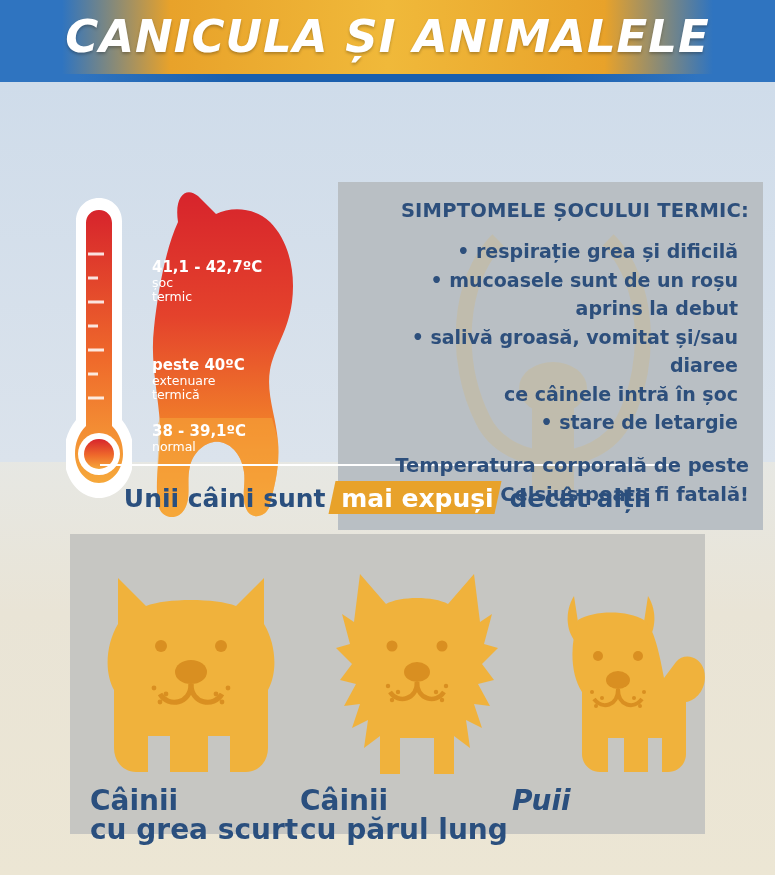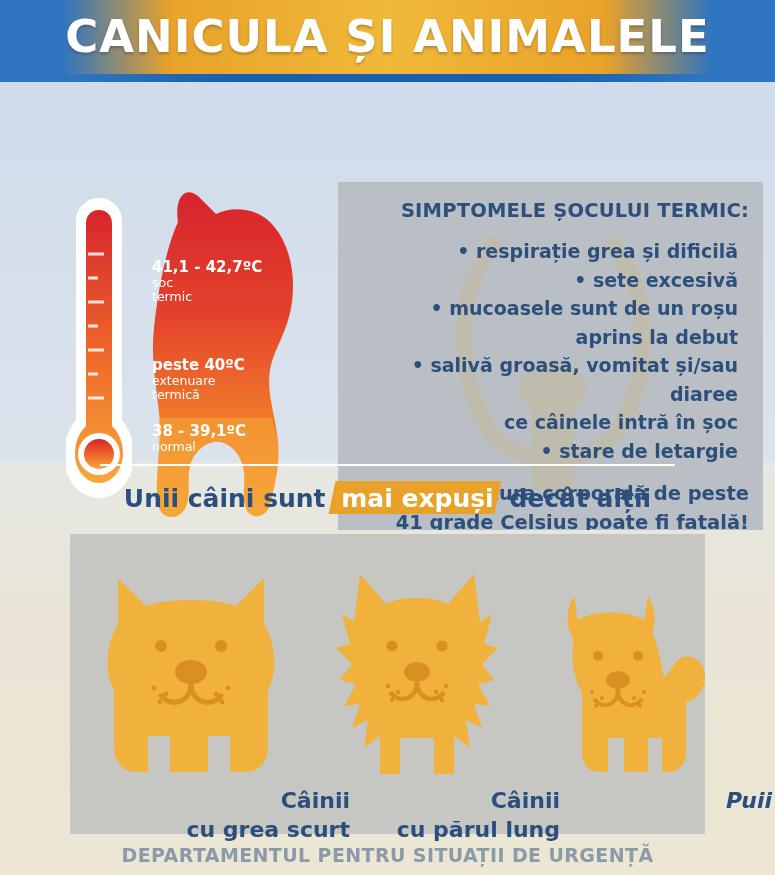--- a/index.html
+++ b/index.html
@@ -22,20 +22,21 @@
     background: linear-gradient(180deg, #d9e2ec 0%, #e4ebf1 35%, #e9e4d6 70%, #ece6d4 100%);
   }
 
   
   .header {
     position: absolute;
     left: 0; top: 0;
     width: 775px;
     height: 80px;
     background: linear-gradient(90deg, #2f74c0 0%, #2f74c0 8%, #e8a22a 22%, #f0b93a 50%, #e8a22a 78%, #2f74c0 92%, #2f74c0 100%);
+    font-style: italic;
   }
   .header-stripe {
     position: absolute;
     left: 0; top: 74px;
     width: 775px;
     height: 8px;
     background: linear-gradient(90deg, #2f74c0 0%, #2f74c0 10%, #1a5fae 30%, #1a5fae 70%, #2f74c0 90%, #2f74c0 100%);
   }
   .header-title {
     position: absolute;
@@ -192,23 +193,23 @@
     position: absolute;
     left: 70px;
     top: 534px;
     width: 635px;
     height: 300px;
     background: #c6c6c2;
   }
   .dog-caption {
     position: absolute;
     width: 260px;
-    text-align: right;
-    font-family: "DejaVu Sans", sans-serif;
-    font-size: 22px;
+    text-align: left;
+    font-family: "DejaVu Sans", sans-serif;
+    font-size: 28px;
     font-weight: bold;
     color: #2a4f7e;
     line-height: 29px;
   }
   .cap-1 { left: 90px;  top: 786px; }
   .cap-2 { left: 300px; top: 786px; }
   .cap-3 { left: 512px; top: 786px; font-style: italic; }
 
   .dog-y-1 { position: absolute; left: 96px;  top: 548px; width: 190px; height: 235px; }
   .dog-y-2 { position: absolute; left: 330px; top: 552px; width: 175px; height: 232px; }
@@ -310,21 +311,20 @@
         <svg width="250" height="300" viewBox="0 0 250 300">
           <path fill="none" stroke="#cbb98e" stroke-width="16" d="M70 30 C30 70 25 150 55 210 C80 262 170 262 196 210 C226 150 220 70 180 30"></path>
           <path fill="#cbb98e" d="M104 170 h42 v110 h-42 z"></path>
           <ellipse cx="125" cy="178" rx="34" ry="26" fill="#cbb98e"></ellipse>
         </svg>
       </div>
       <div class="symptoms-inner">
         <div class="symptoms-title">SIMPTOMELE ȘOCULUI TERMIC:</div>
         <ul class="symptoms-list">
           <li>• respirație grea și dificilă</li>
-          <li>• sete excesivă</li>
           <li>• mucoasele sunt de un roșu aprins la debut</li>
           <li>• salivă groasă, vomitat și/sau diaree</li>
           <li>ce câinele intră în șoc</li>
           <li>• stare de letargie</li>
         </ul>
         <div class="symptoms-foot">
           <div>Temperatura corporală de peste</div>
           <div>41 grade Celsius poate fi fatală!</div>
         </div>
       </div>
@@ -415,15 +415,14 @@
     <div>cu grea scurt</div>
   </div>
   <div class="dog-caption cap-2">
     <div>Câinii</div>
     <div>cu părul lung</div>
   </div>
   <div class="dog-caption cap-3">
     <div>Puii</div>
   </div>
 
-  <div class="footer">DEPARTAMENTUL PENTRU SITUAȚII DE URGENȚĂ</div>
 
 </div>
 
 </body></html>

